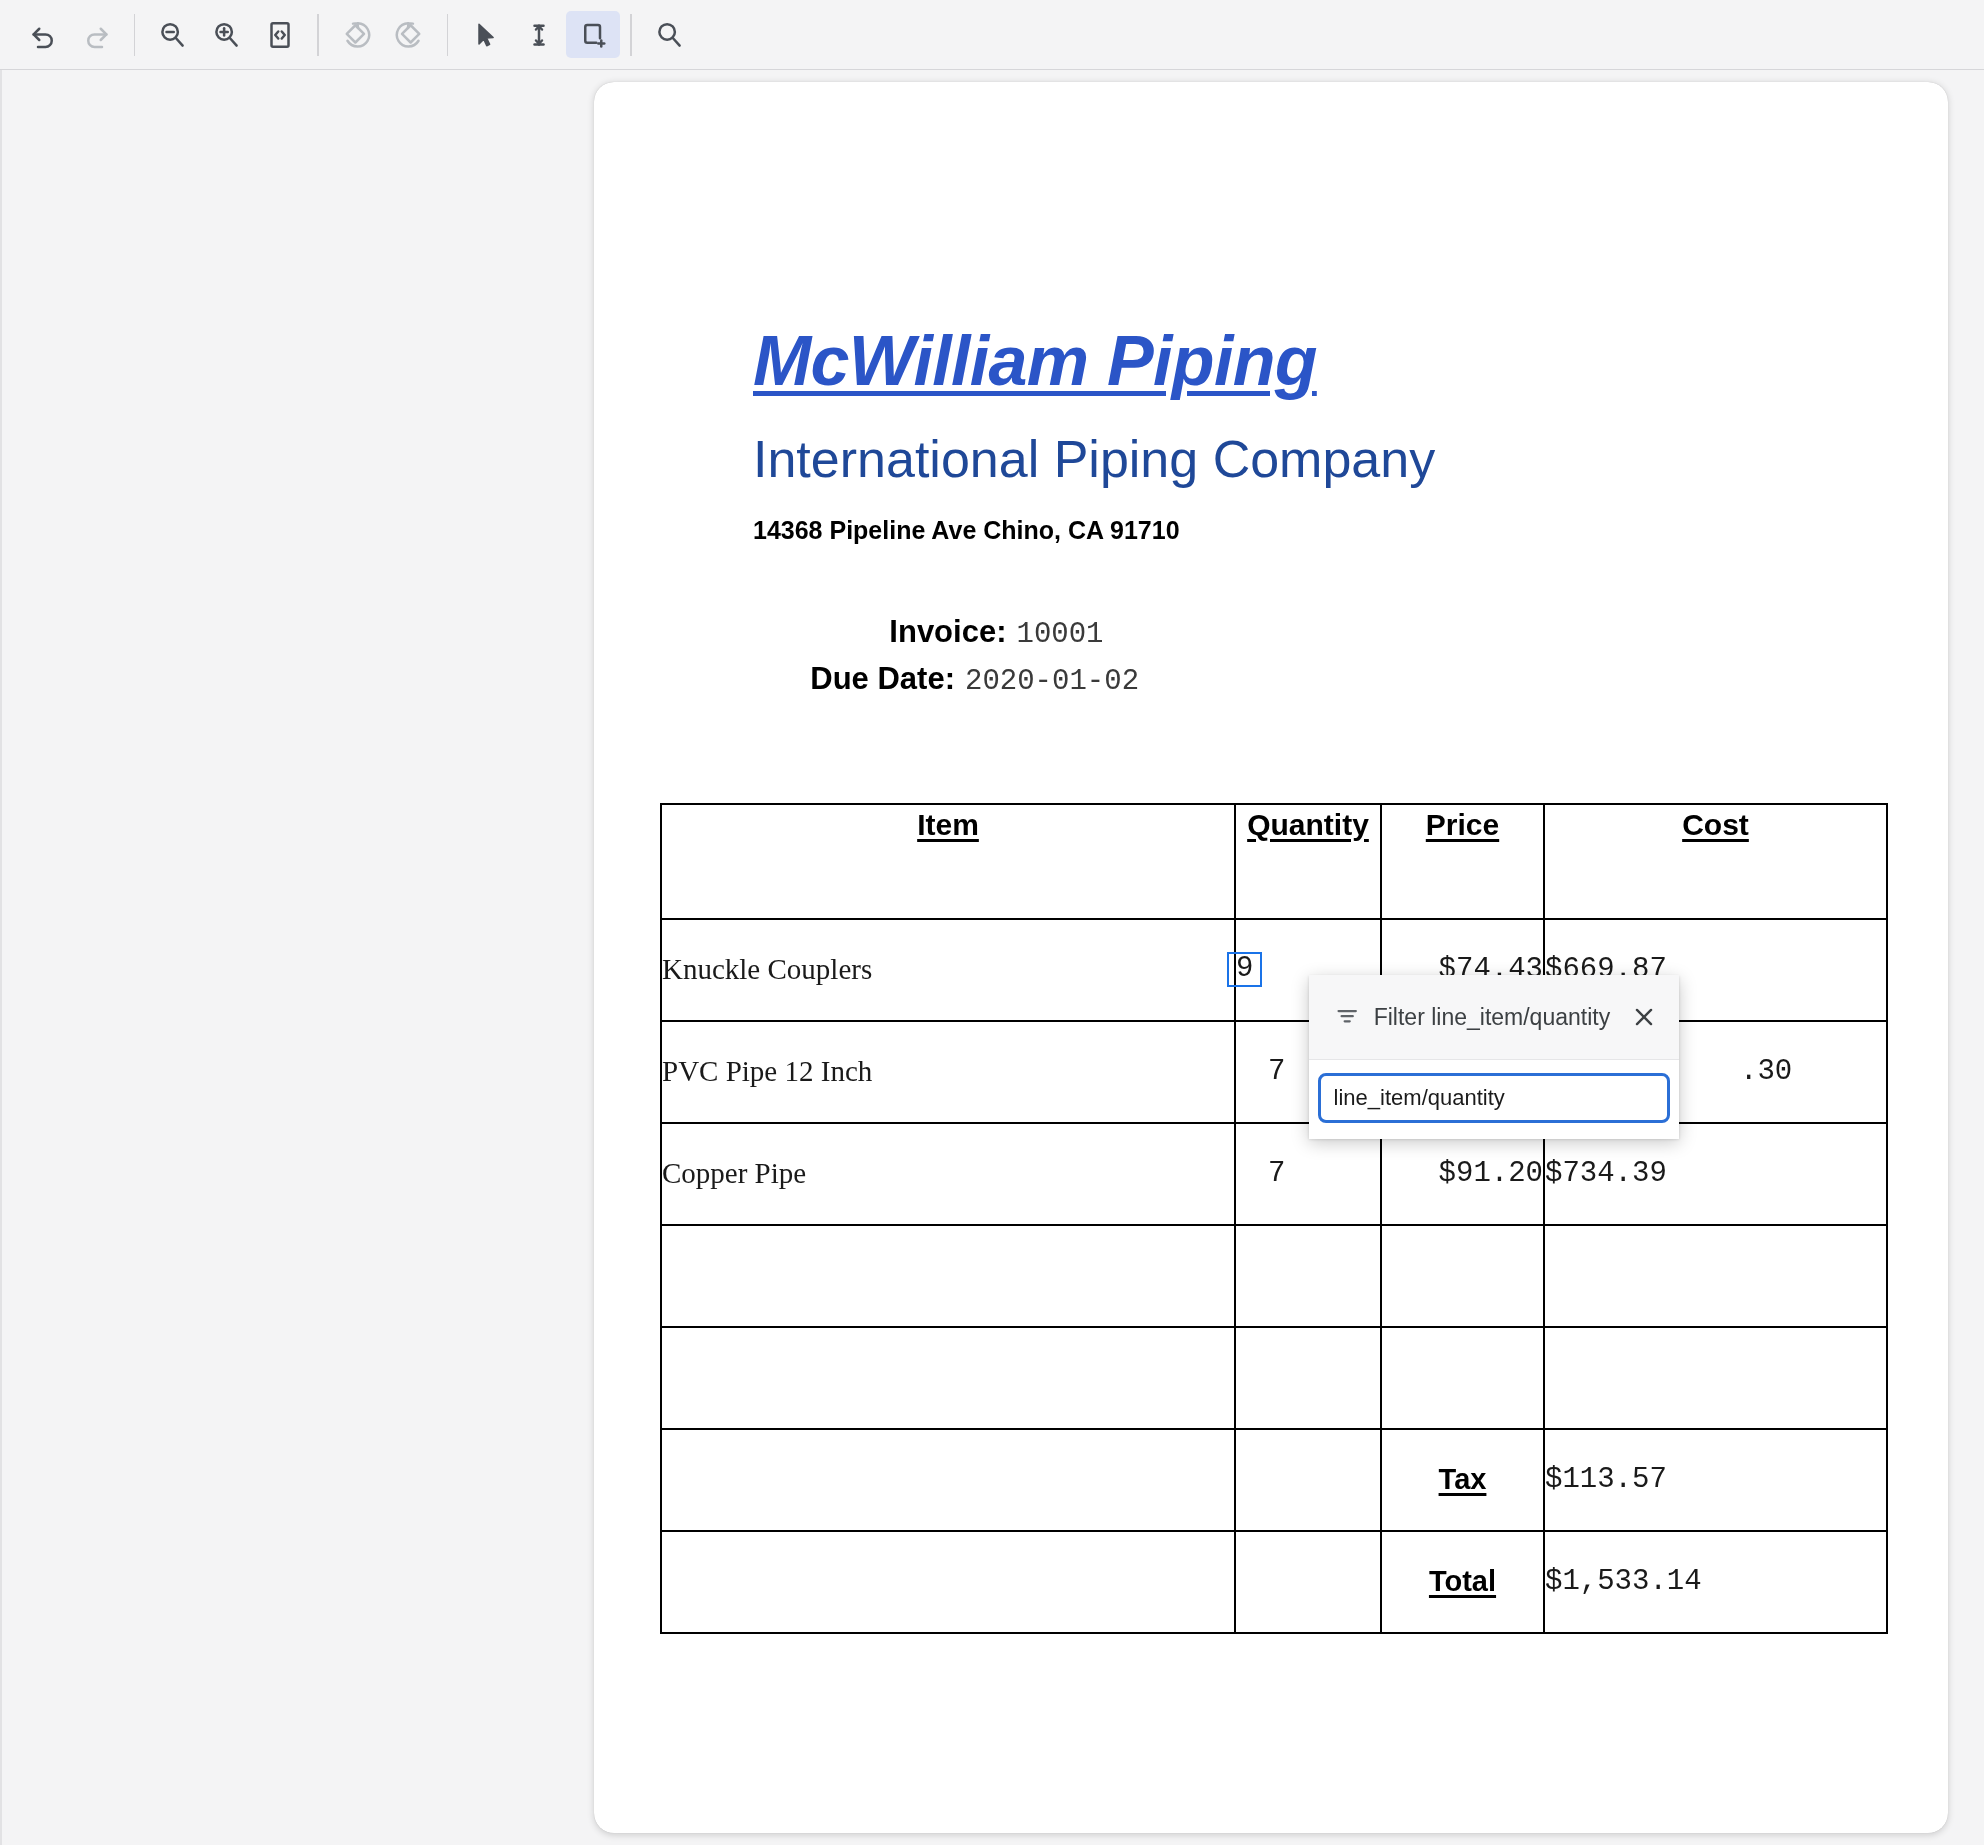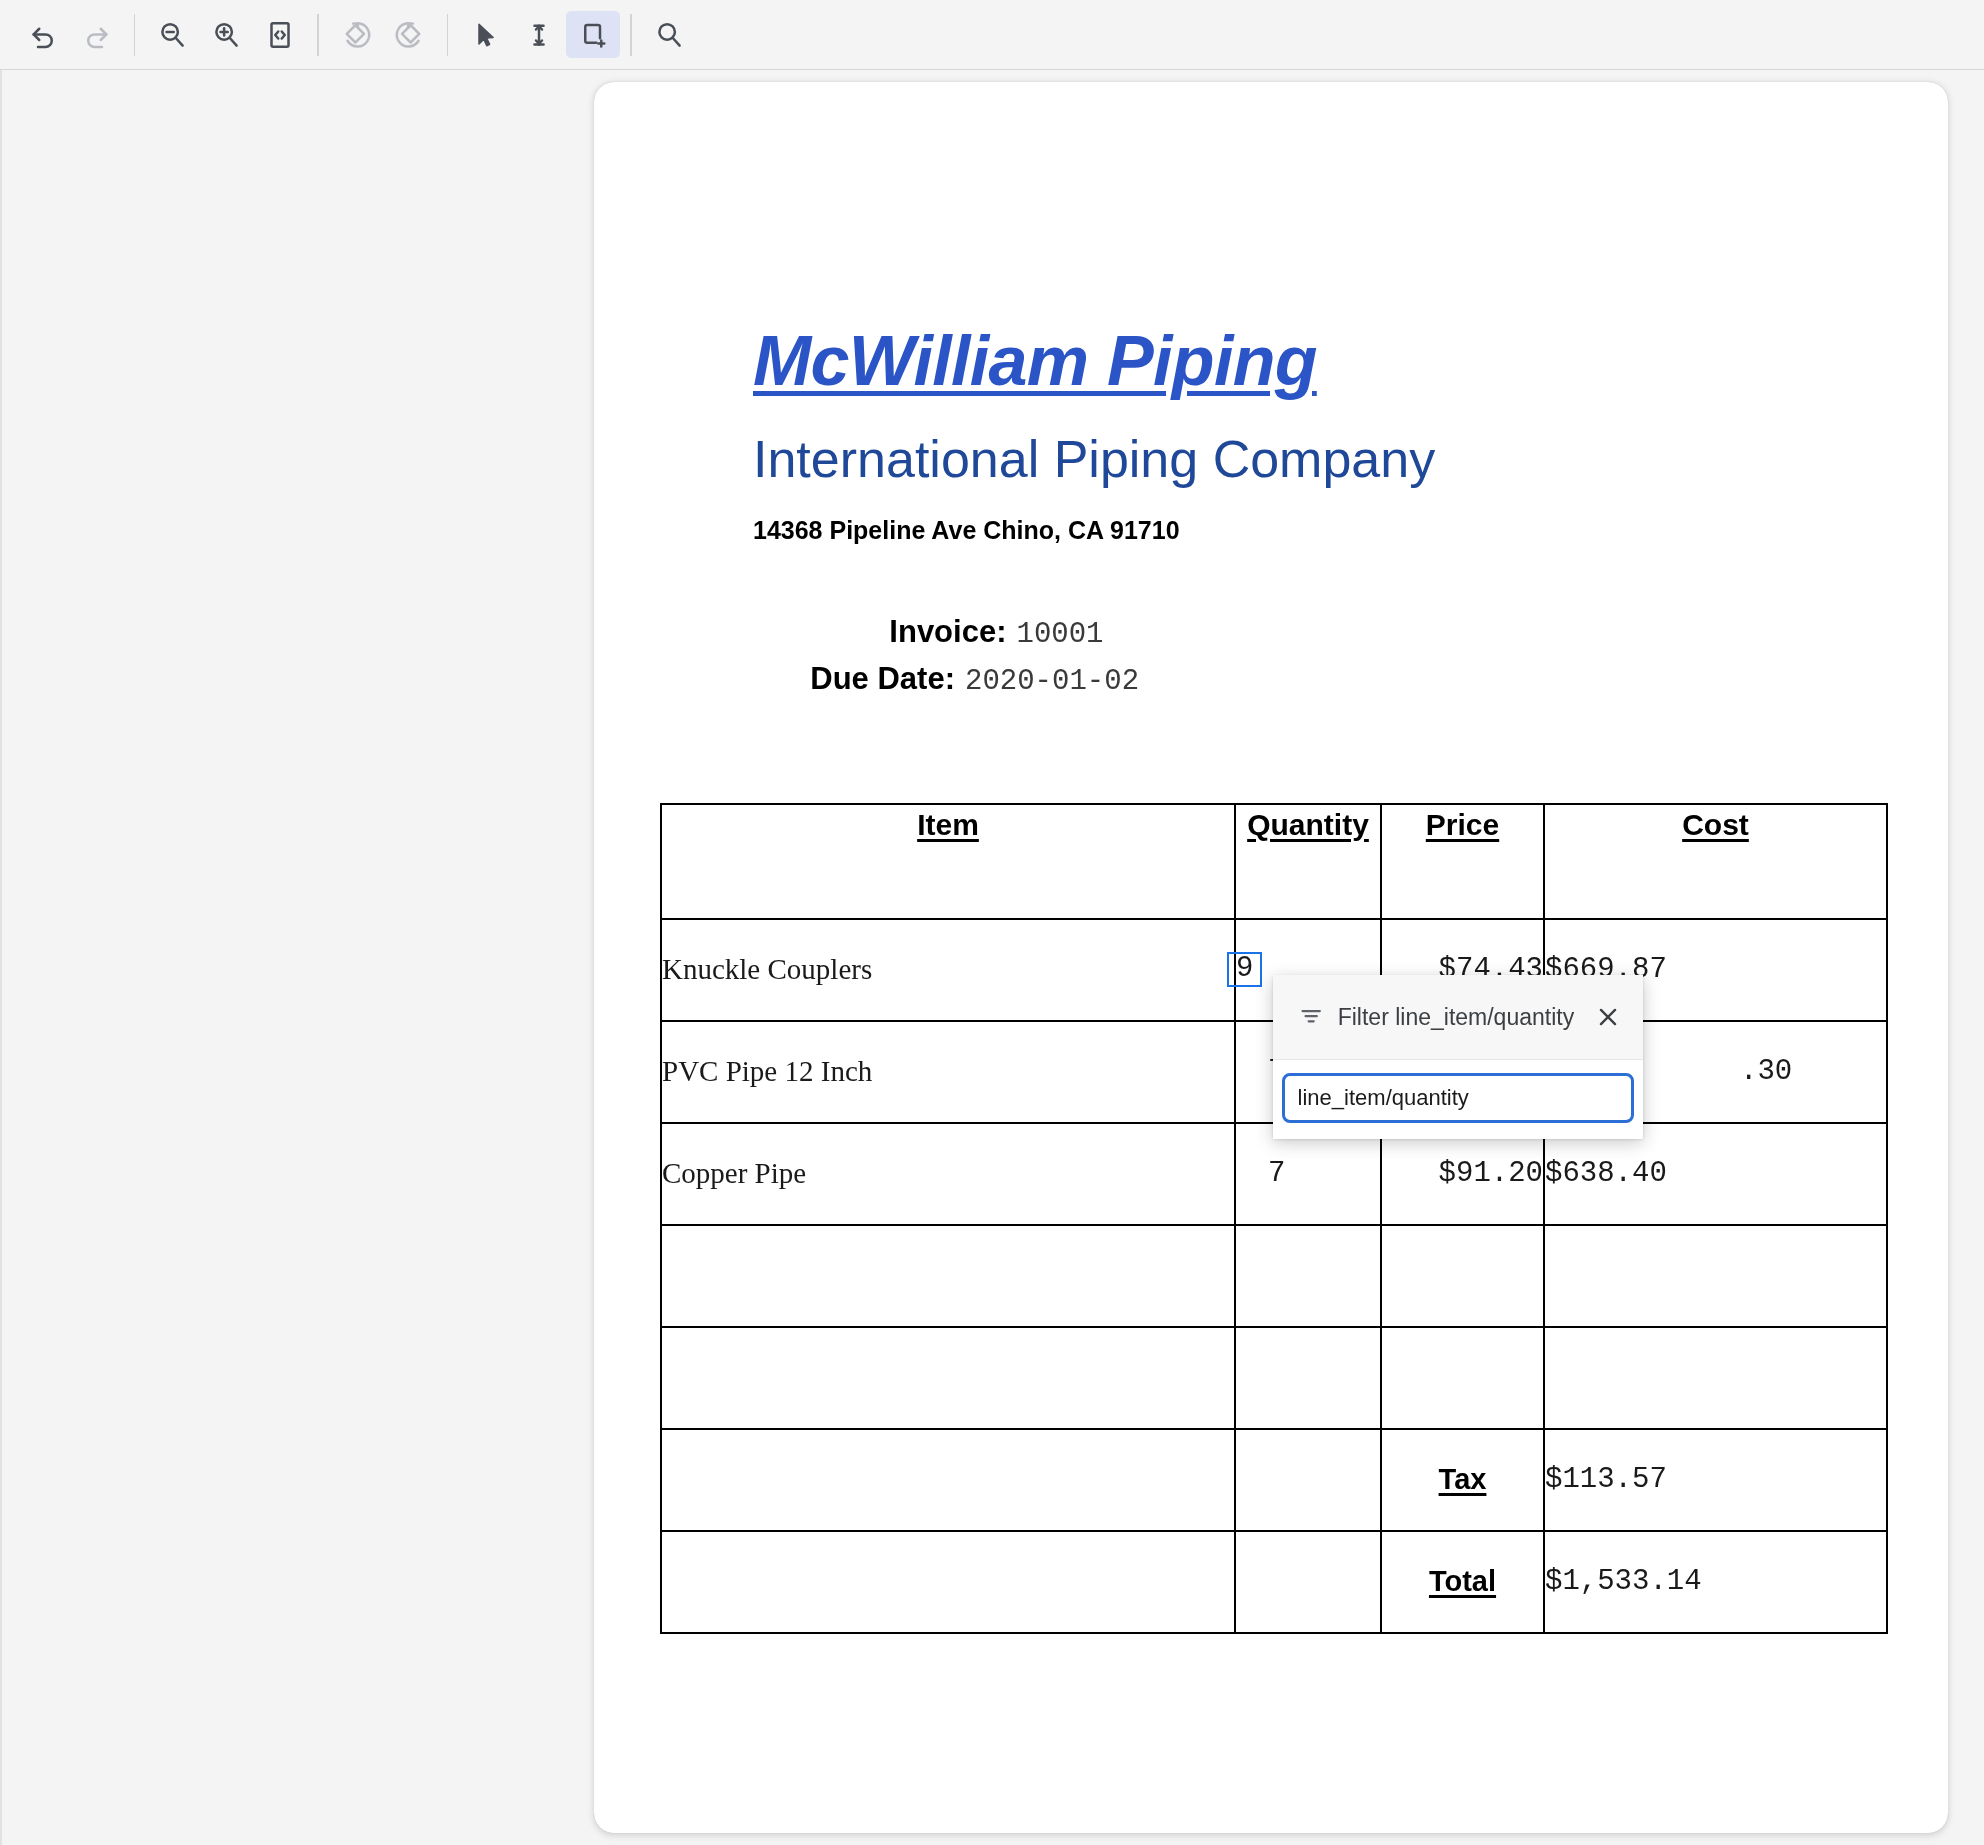--- a/index.html
+++ b/index.html
@@ -236,21 +236,21 @@
     display: inline-block;
     border: 2.9px solid #1a73e8;
     padding: 0.7px 6.5px 2.2px 6.5px;
     line-height: 1;
     margin-left: -8.6px;
   }
 
   
   .filter-popup {
     position: absolute;
-    left: 1271px;
+    left: 1307px;
     top: 905px;
     width: 370px;
     background: #ffffff;
     box-shadow: 0 4.3px 17px rgba(0,0,0,0.22), 0 0.7px 2.9px rgba(0,0,0,0.14);
     z-index: 40;
   }
   .filter-head {
     display: flex;
     align-items: center;
     height: 85px;
@@ -469,21 +469,21 @@
             <td class="cell-item">PVC Pipe 12 Inch</td>
             <td class="cell-qty" style="padding-left:32px;">7</td>
             <td class="cell-price"></td>
             <td class="cell-cost" style="padding-left:195px;">.30</td>
           </tr>
 
           <tr class="row-body">
             <td class="cell-item">Copper Pipe</td>
             <td class="cell-qty" style="padding-left:32px;">7</td>
             <td class="cell-price">$91.20</td>
-            <td class="cell-cost">$638.40</td>
+            <td class="cell-cost">$734.39</td>
           </tr>
 
           <tr class="row-empty">
             <td class="cell-item"></td>
             <td class="cell-qty"></td>
             <td class="cell-price"></td>
             <td class="cell-cost"></td>
           </tr>
 
           <tr class="row-empty">

